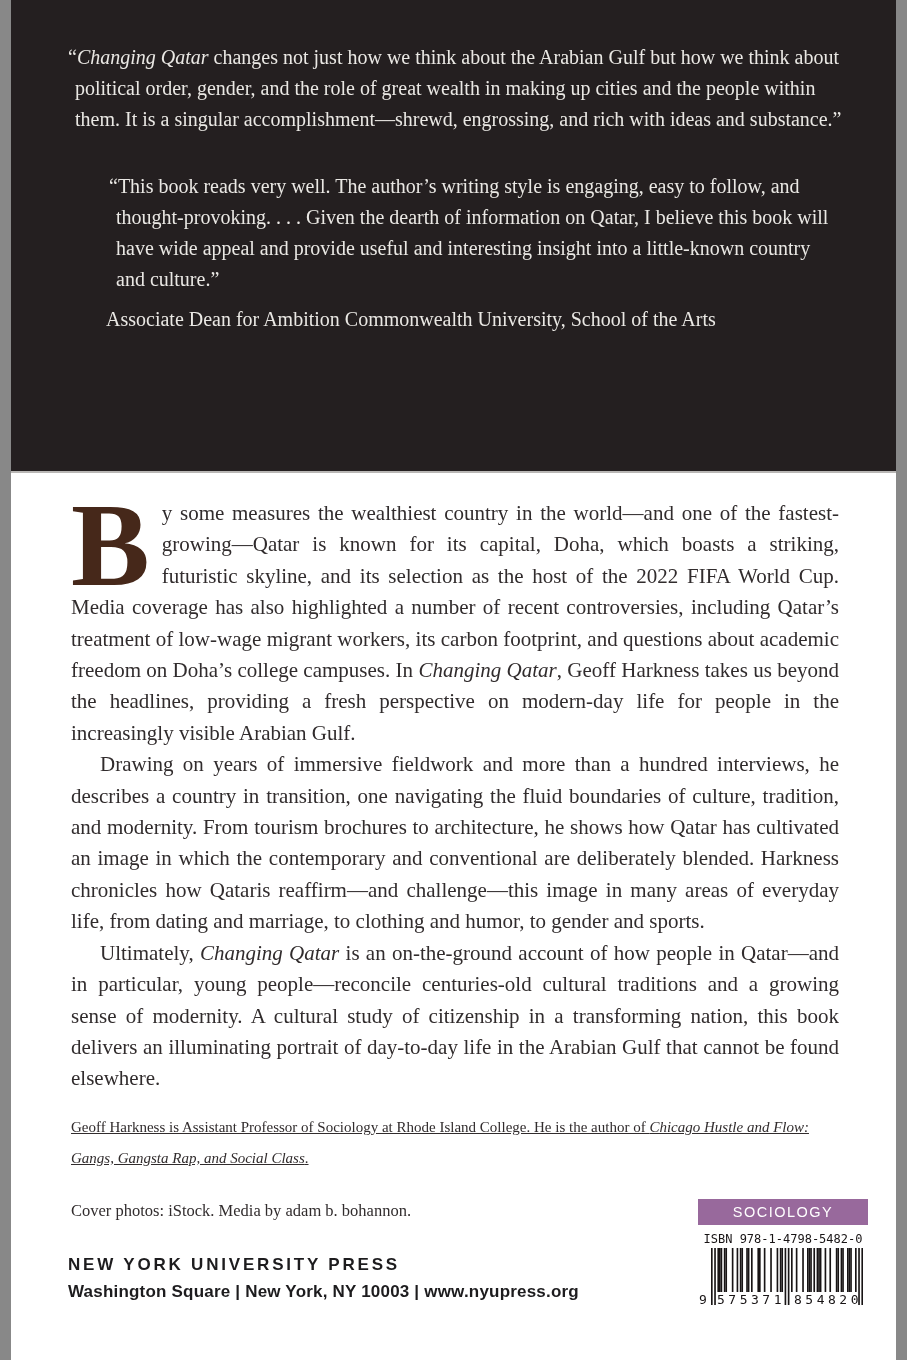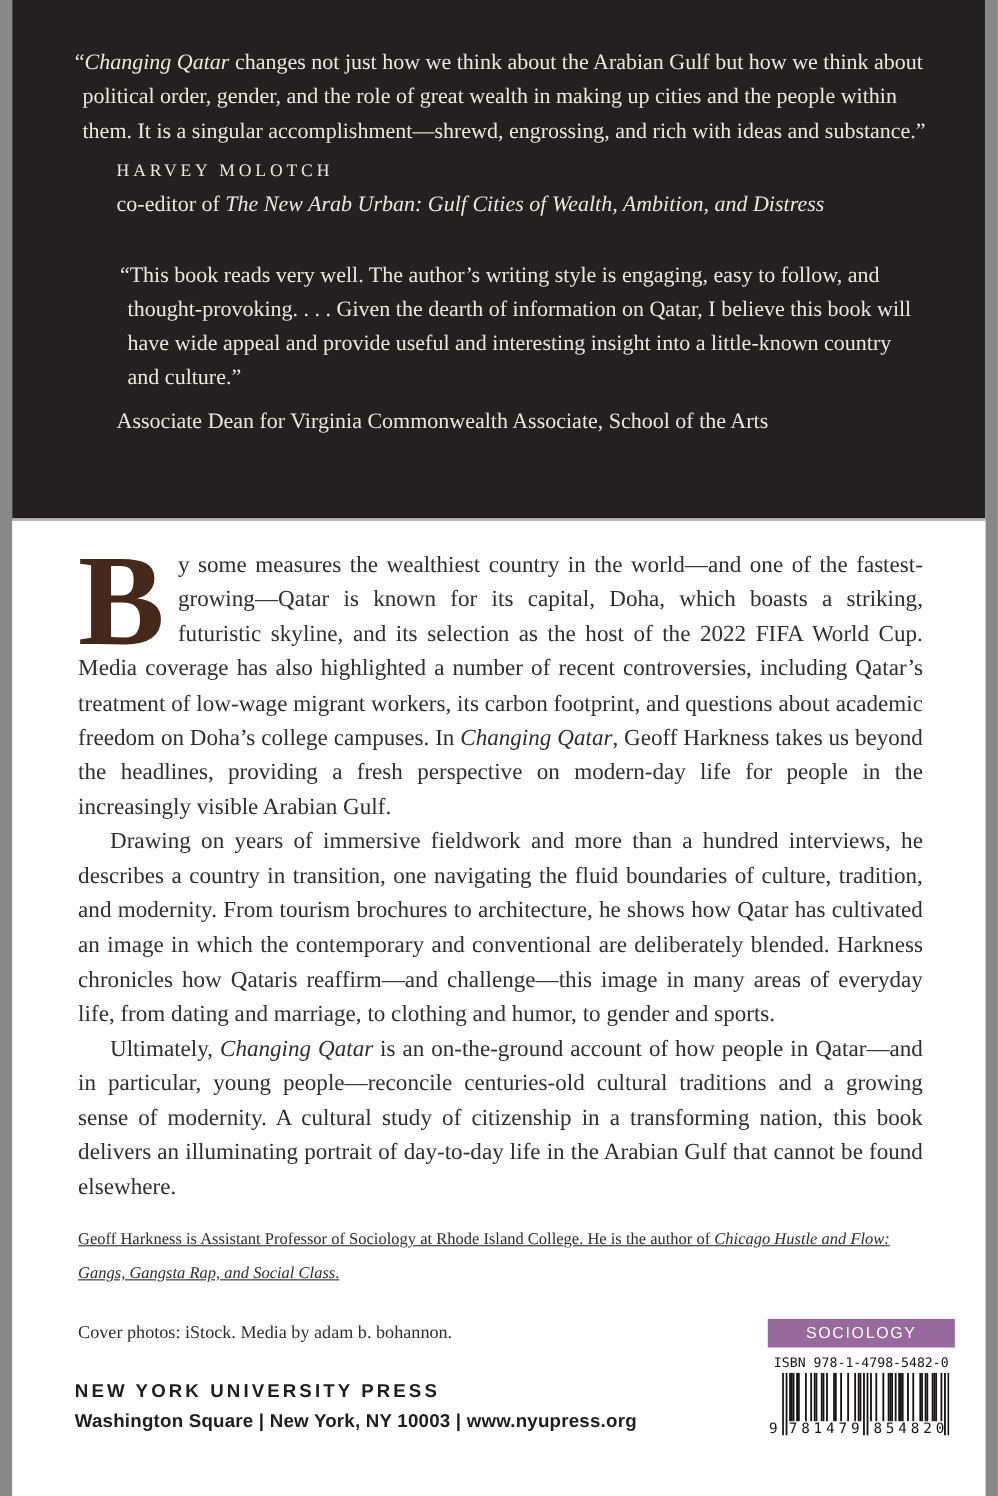--- a/index.html
+++ b/index.html
@@ -135,28 +135,24 @@
   .d.g1{left:6px;letter-spacing:3.5px;}
   .d.g2{left:83px;letter-spacing:3.5px;}
 </style>
 </head>
 <body>
 
 <div class="page">
 
   <section class="dark">
     <p class="quote"><span>“</span><i>Changing Qatar</i><span> changes not just how we think about the Arabian Gulf but how we think about political order, gender, and the role of great wealth in making up cities and the people within them. It is a singular accomplishment—shrewd, engrossing, and rich with ideas and substance.”</span></p>
-    <div class="attrib">
-      <div class="attrib-name">HARVEY MOLOTCH</div>
-      <div class="attrib-role"><span>co-editor of </span><i>The New Arab Urban: Gulf Cities of Wealth, Ambition, and Distress</i></div>
-    </div>
 
     <p class="quote q2"><span>“This book reads very well. The author’s writing style is engaging, easy to follow, and thought-provoking. . . . Given the dearth of information on Qatar, I believe this book will have wide appeal and provide useful and interesting insight into a little-known country and culture.”</span></p>
     <div class="attrib">
-      <div class="attrib-role"><span>Associate Dean for Virginia Commonwealth Associate, School of the Arts</span></div>
+      <div class="attrib-role"><span>Associate Dean for Ambition Commonwealth University, School of the Arts</span></div>
     </div>
   </section>
 
   <section class="light">
     <div class="desc">
       <p><span class="dropcap">B</span><span><span>y some measures the wealthiest country in the world—and one of the fastest-growing—Qatar is known for its capital, Doha, which boasts a striking, futuristic skyline, and its selection as the host of the 2022 FIFA World Cup. Media coverage has also highlighted a number of recent controversies, including Qatar’s treatment of low-wage migrant workers, its carbon footprint, and questions about academic freedom on Doha’s college campuses. In </span><i>Changing Qatar</i><span>, Geoff Harkness takes us beyond the headlines, providing a fresh perspective on modern-day life for people in the increasingly visible Arabian Gulf.</span></span></p>
       <p class="pind"><span>Drawing on years of immersive fieldwork and more than a hundred interviews, he describes a country in transition, one navigating the fluid boundaries of culture, tradition, and modernity. From tourism brochures to architecture, he shows how Qatar has cultivated an image in which the contemporary and conventional are deliberately blended. Harkness chronicles how Qataris reaffirm—and challenge—this image in many areas of everyday life, from dating and marriage, to clothing and humor, to gender and sports.</span></p>
       <p class="pind"><span>Ultimately, </span><i>Changing Qatar</i><span> is an on-the-ground account of how people in Qatar—and in particular, young people—reconcile centuries-old cultural traditions and a growing sense of modernity. A cultural study of citizenship in a transforming nation, this book delivers an illuminating portrait of day-to-day life in the Arabian Gulf that cannot be found elsewhere.</span></p>
     </div>
     <p class="bio"><span>Geoff Harkness is Assistant Professor of Sociology at Rhode Island College. He is the author of </span><i>Chicago Hustle and Flow: Gangs, Gangsta Rap, and Social Class</i><span>.</span></p>
@@ -214,18 +210,18 @@
           <rect x="129.60" y="0" width="1.65" height="44" fill="#181415"></rect>
           <rect x="131.20" y="0" width="1.65" height="44" fill="#181415"></rect>
           <rect x="136.00" y="0" width="1.65" height="44" fill="#181415"></rect>
           <rect x="137.60" y="0" width="1.65" height="44" fill="#181415"></rect>
           <rect x="139.20" y="0" width="1.65" height="44" fill="#181415"></rect>
           <rect x="144.00" y="0" width="1.65" height="44" fill="#181415"></rect>
           <rect x="147.20" y="0" width="1.65" height="57" fill="#181415"></rect>
           <rect x="150.40" y="0" width="1.65" height="57" fill="#181415"></rect>
         </svg>
       <span class="d first">9</span>
-      <span class="d g1">781479</span>
+      <span class="d g1">575371</span>
       <span class="d g2">854820</span>
     </div>
   </div>
 
 </div>
 
 </body></html>

